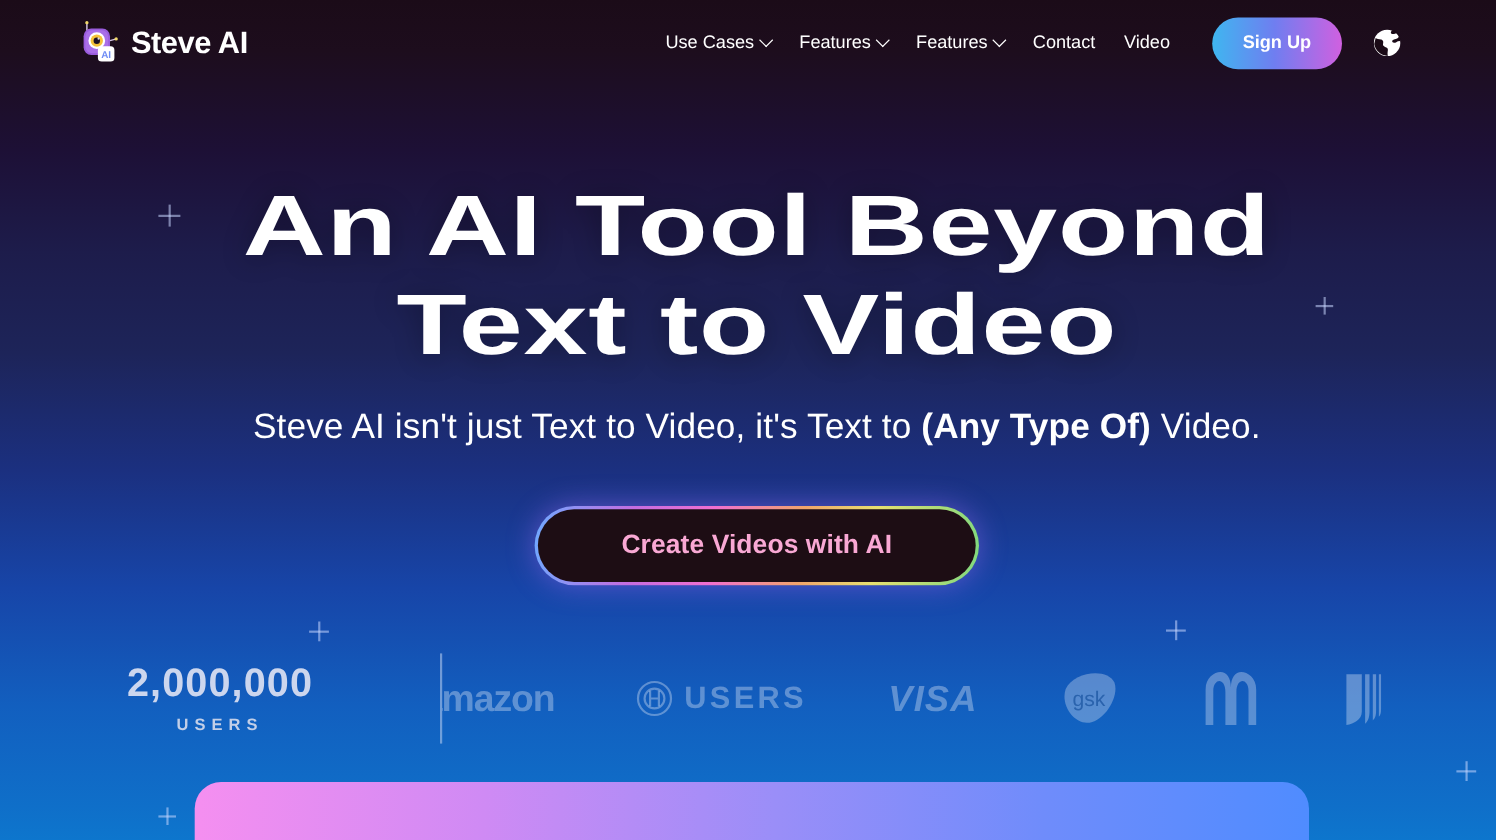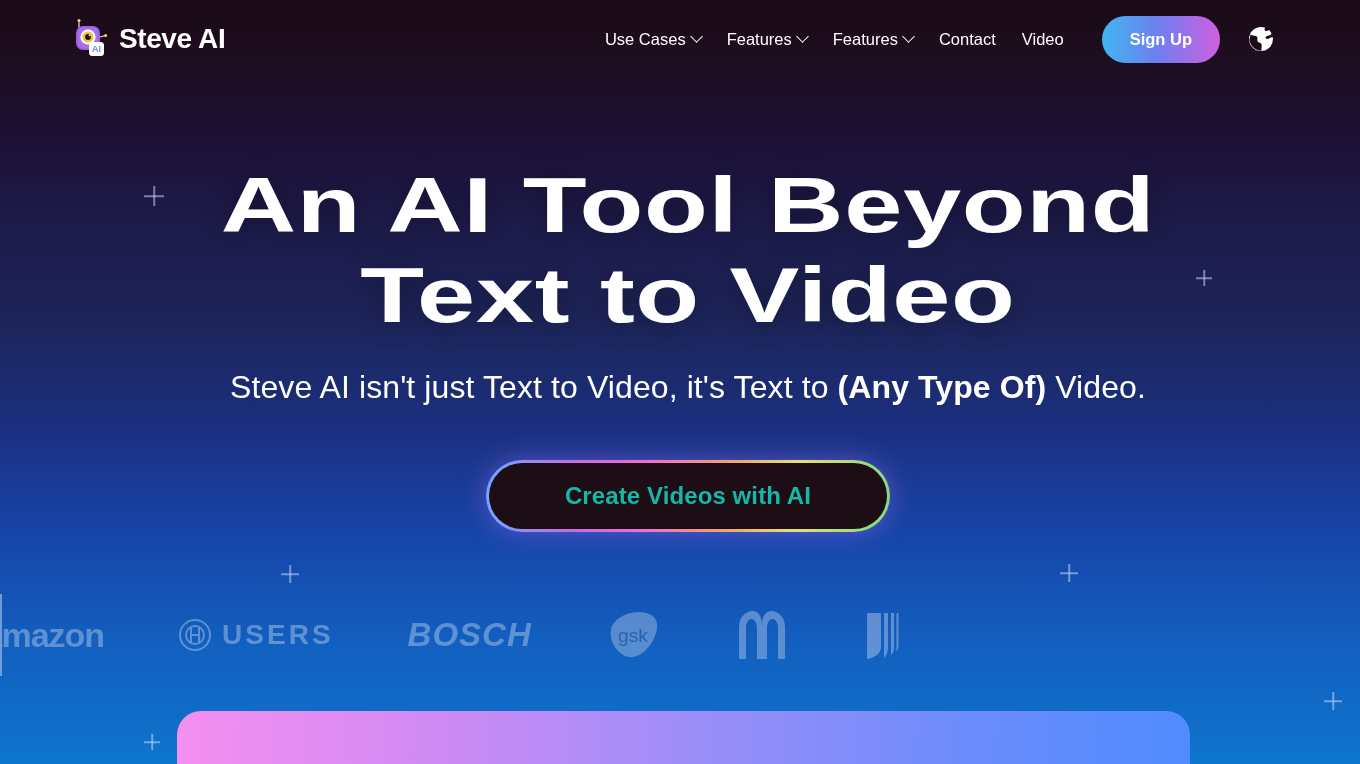--- a/index.html
+++ b/index.html
@@ -116,21 +116,21 @@
     padding:3px;
     border-radius:999px;
     background:linear-gradient(95deg,#6fa8ff 0%,#c46de0 22%,#f06fd0 40%,#f0a56a 60%,#e8e070 76%,#7fd87f 100%);
     box-shadow:0 0 26px rgba(170,110,255,.45);
     cursor:pointer;
   }
   .cta-inner {
     background:#1d0d14;
     border-radius:999px;
     padding:19px 76px;
-    color:#14b8a6;
+    color:#f9a8d4;
     font-size:24px;
     font-weight:bold;
     letter-spacing:.1px;
     white-space:nowrap;
   }
 
   
   .proof {
     position:absolute; top:592px; left:0; right:0;
     display:flex; align-items:center; z-index:20;
@@ -261,41 +261,45 @@
     </p>
 
     <div class="cta-wrap">
       <div class="cta">
         <div class="cta-inner">Create Videos with AI</div>
       </div>
     </div>
   </div>
 
   <div class="proof">
+    <div class="stat">
+      <div class="stat-num">2,000,000</div>
+      <div class="stat-label">USERS</div>
+    </div>
 
     <div class="divider"></div>
 
     <div class="logos">
       <div class="logos-row">
 
         <div class="logo logo-amazon">
           <span>amazon</span>
         </div>
 
         <div class="logo">
           <svg viewBox="0 0 34 34" width="34" height="34">
             <circle cx="17" cy="17" r="15" fill="none" stroke="rgba(200,216,240,.42)" stroke-width="2"></circle>
             <circle cx="17" cy="17" r="9" fill="none" stroke="rgba(200,216,240,.42)" stroke-width="2"></circle>
             <path d="M13 10 L13 24 M21 10 L21 24 M13 17 L21 17" stroke="rgba(200,216,240,.42)" stroke-width="2" fill="none"></path>
           </svg>
           <span class="logo-bosch-txt">USERS</span>
         </div>
 
         <div class="logo logo-visa">
-          <span>BOSCH</span>
+          <span>VISA</span>
         </div>
 
         <div class="logo">
           <svg viewBox="0 0 56 54" width="54" height="52">
             <path d="M6 18 C14 1 46 -2 52 12 C57 25 42 50 26 50 C13 50 1 33 6 18 Z" fill="rgba(200,216,240,.38)"></path>
             <text x="28" y="34" font-family="Liberation Sans, sans-serif" font-size="20" fill="#2a63ad" text-anchor="middle">gsk</text>
           </svg>
         </div>
 
         <div class="logo">

